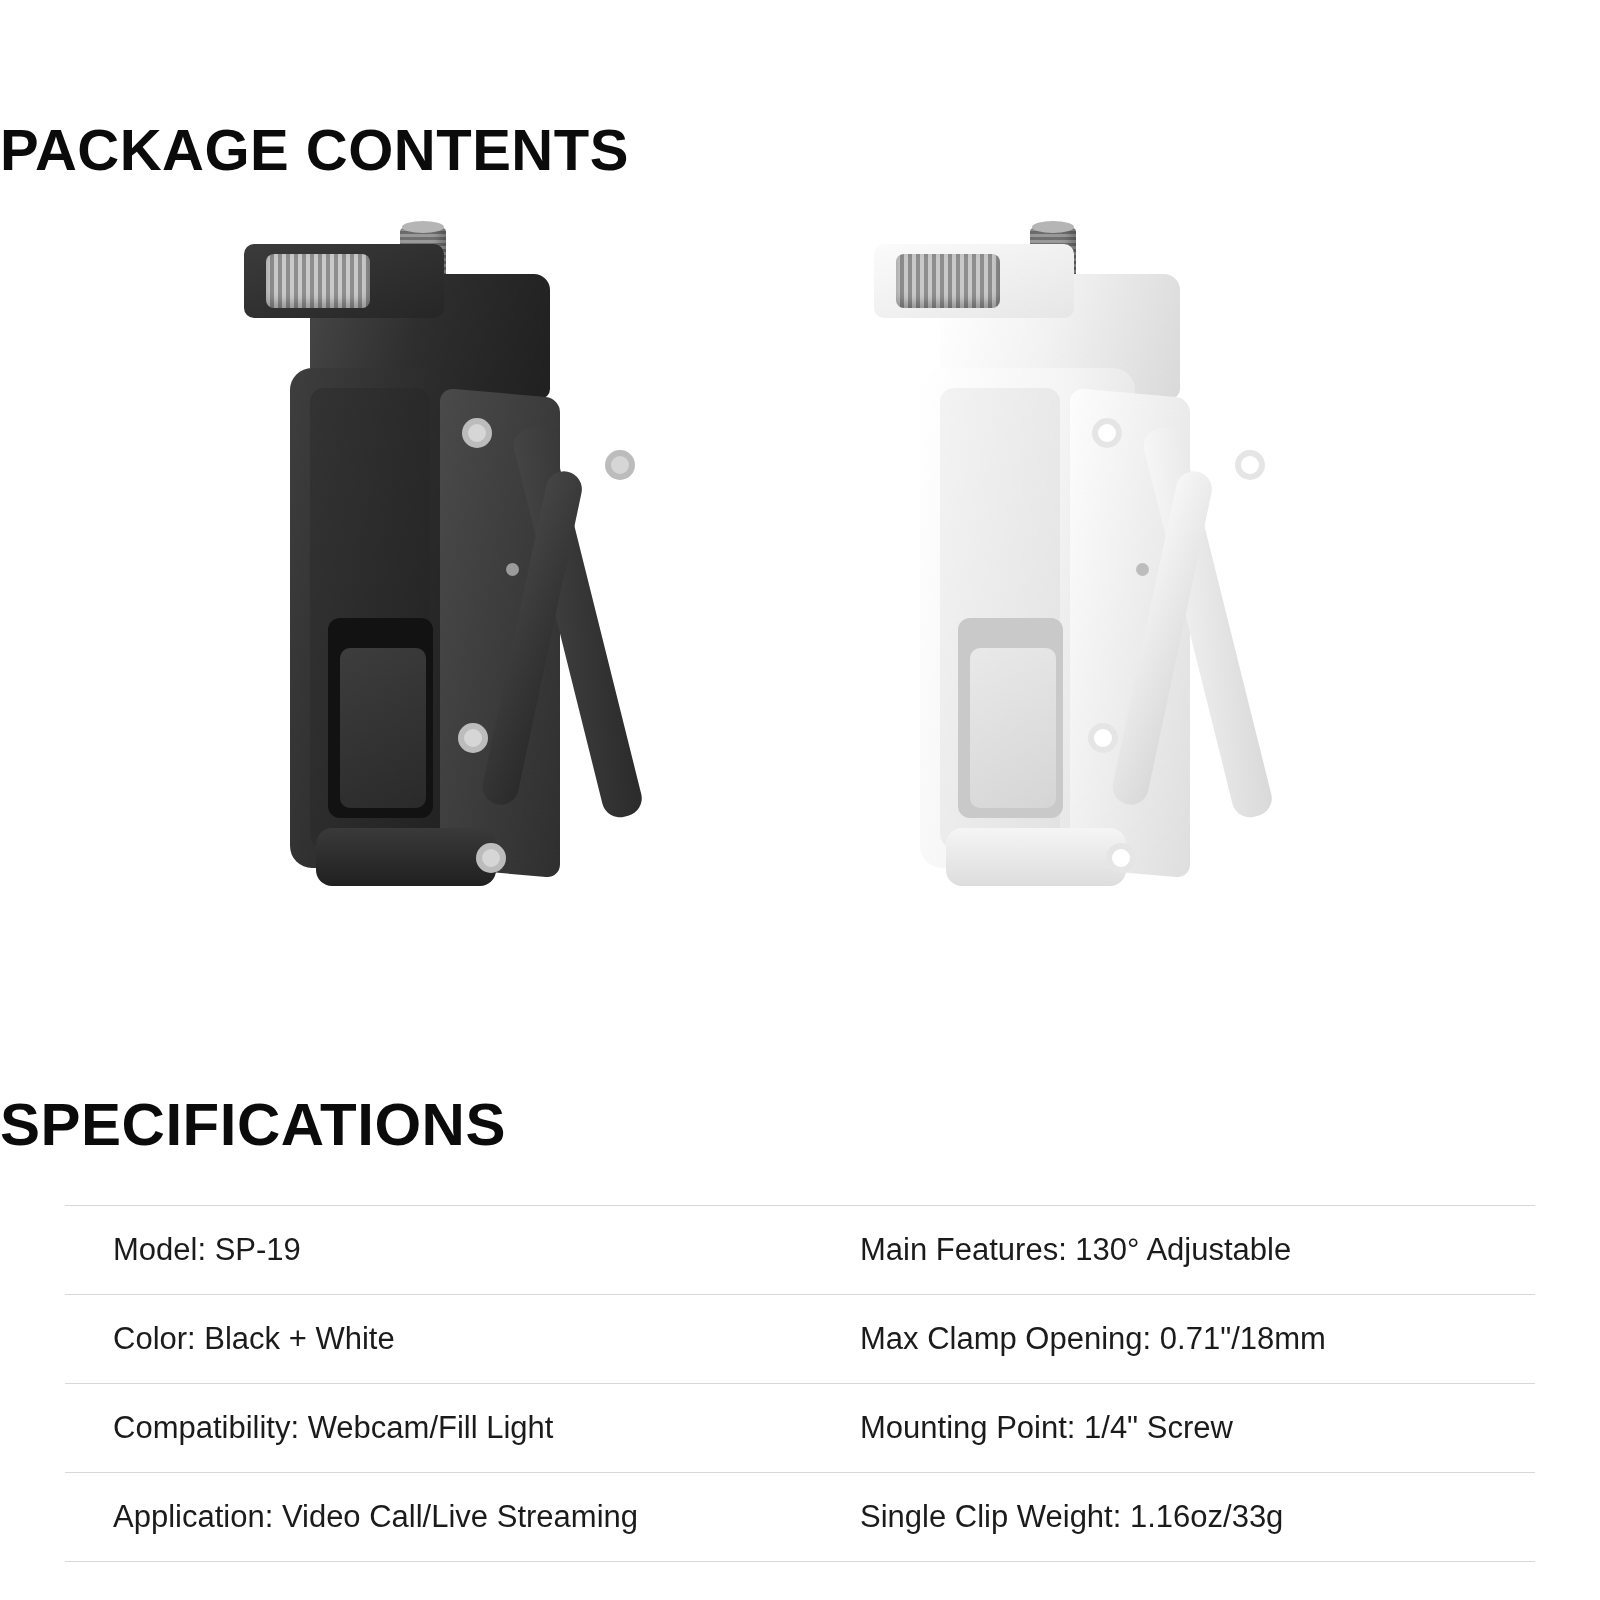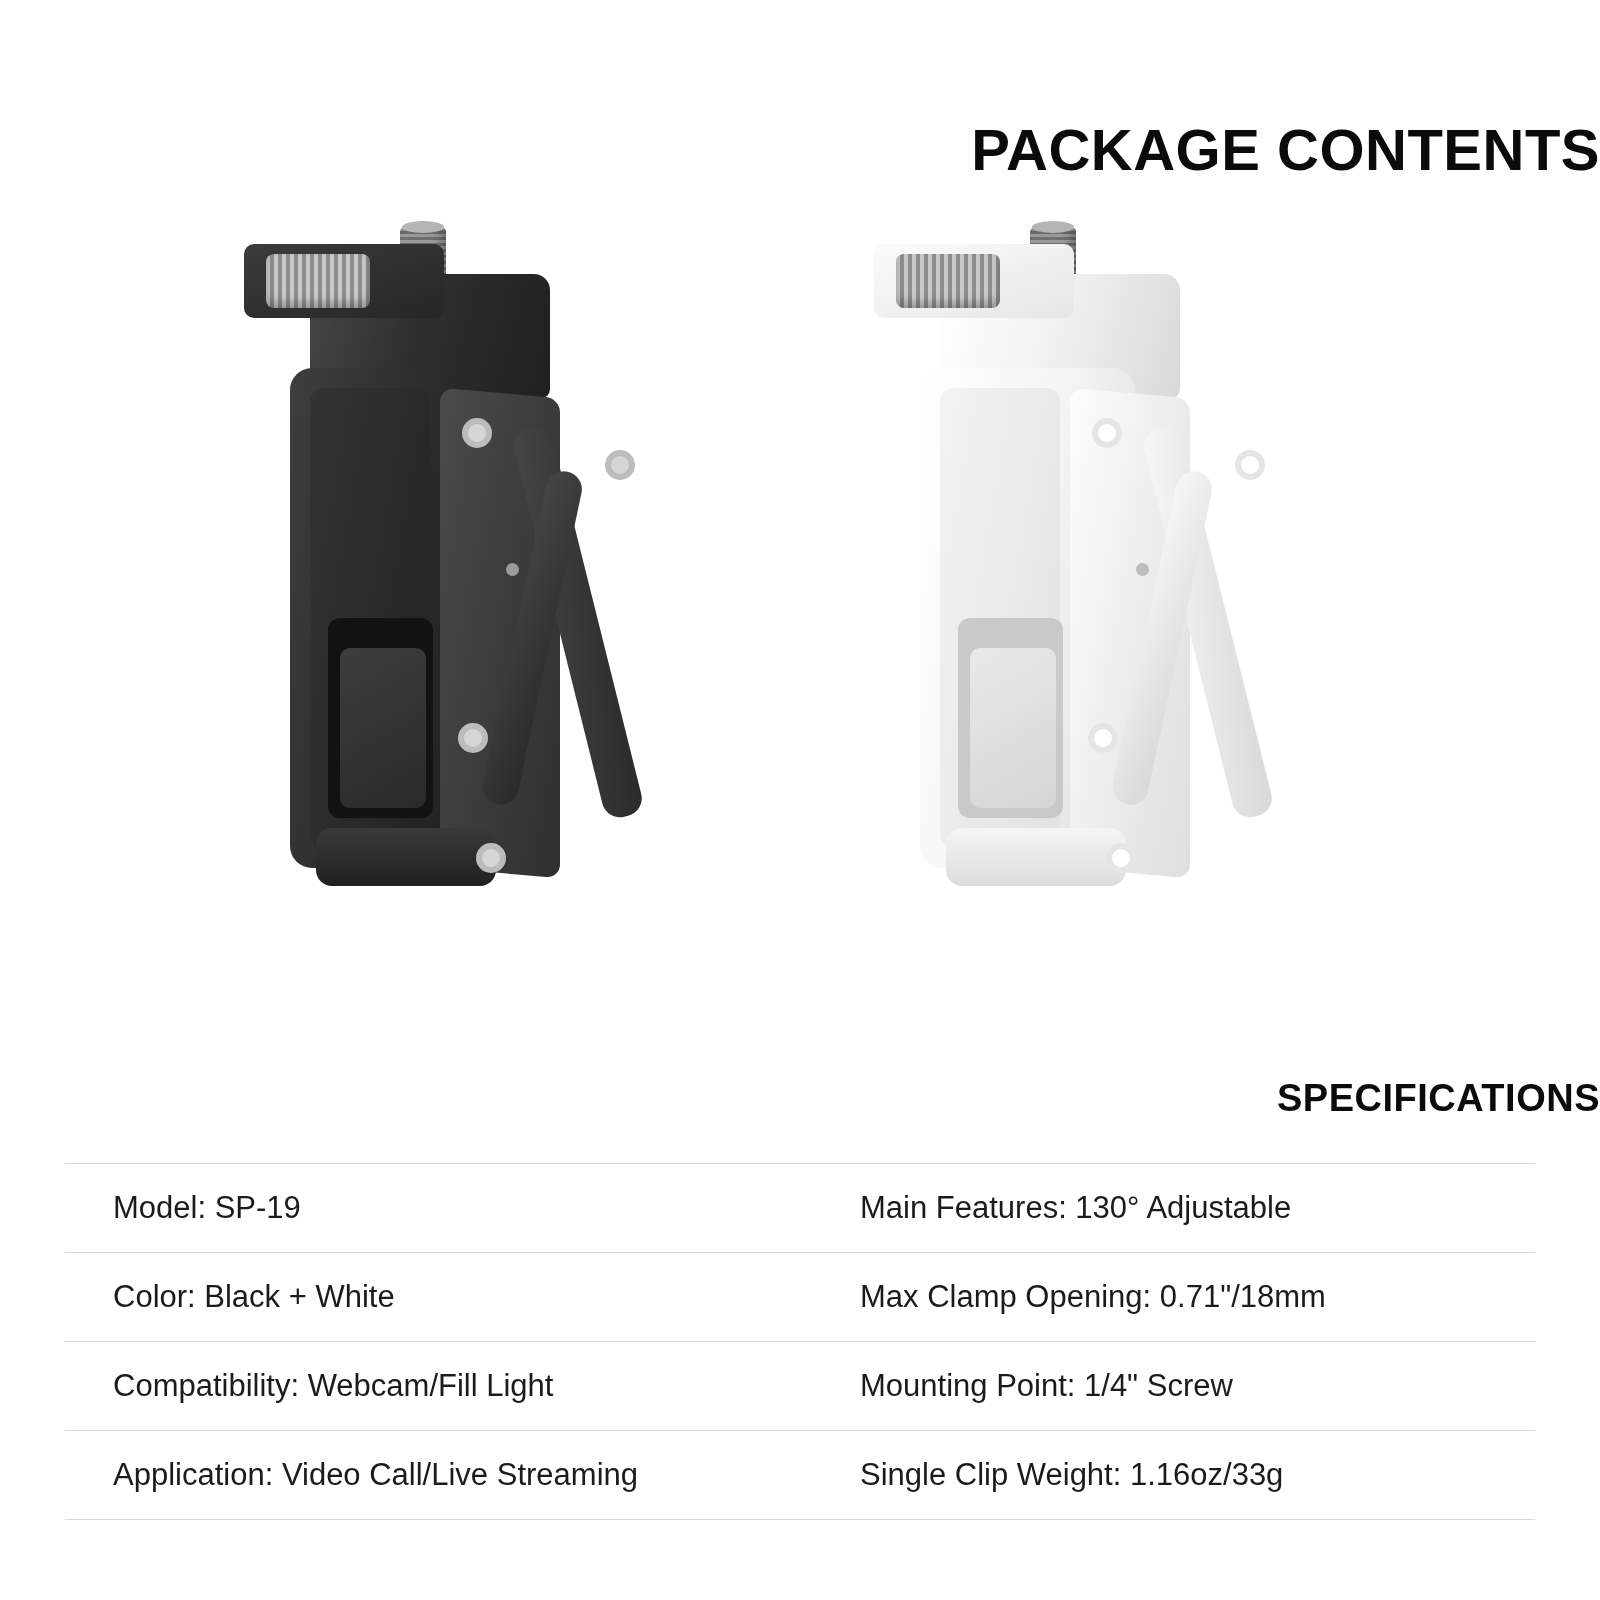--- a/index.html
+++ b/index.html
@@ -18,41 +18,41 @@
 
   .page {
     width: 1600px;
     height: 1600px;
     position: relative;
     box-sizing: border-box;
   }
 
   
   .title {
-    text-align: right;
+    text-align: left;
     font-weight: bold;
     letter-spacing: 0.5px;
     color: #0b0b0b;
   }
   #package-title {
     font-size: 58px;
     padding-top: 82px;
     line-height: 1;
   }
   #package-subtitle {
     text-align: center;
     font-size: 28px;
     color: #1c1c1c;
     margin-top: 32px;
     font-weight: normal;
   }
   #specs-title {
-    font-size: 38px;
+    font-size: 60px;
     line-height: 1;
-    margin-top: 0;
+    margin-top: 16px;
   }
 
   
   .products {
     position: relative;
     width: 1600px;
     height: 700px;
     margin-top: 10px;
   }
   .product {

